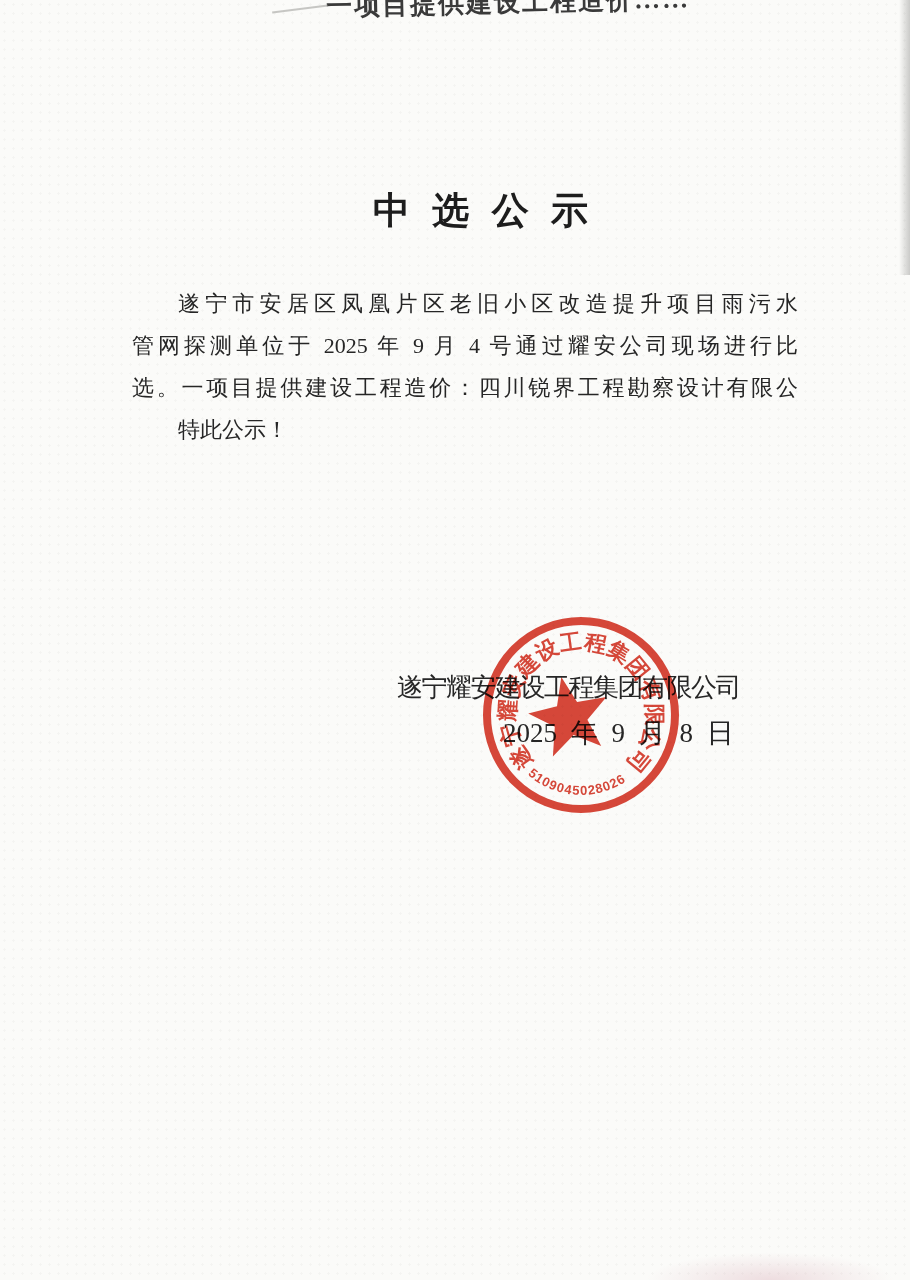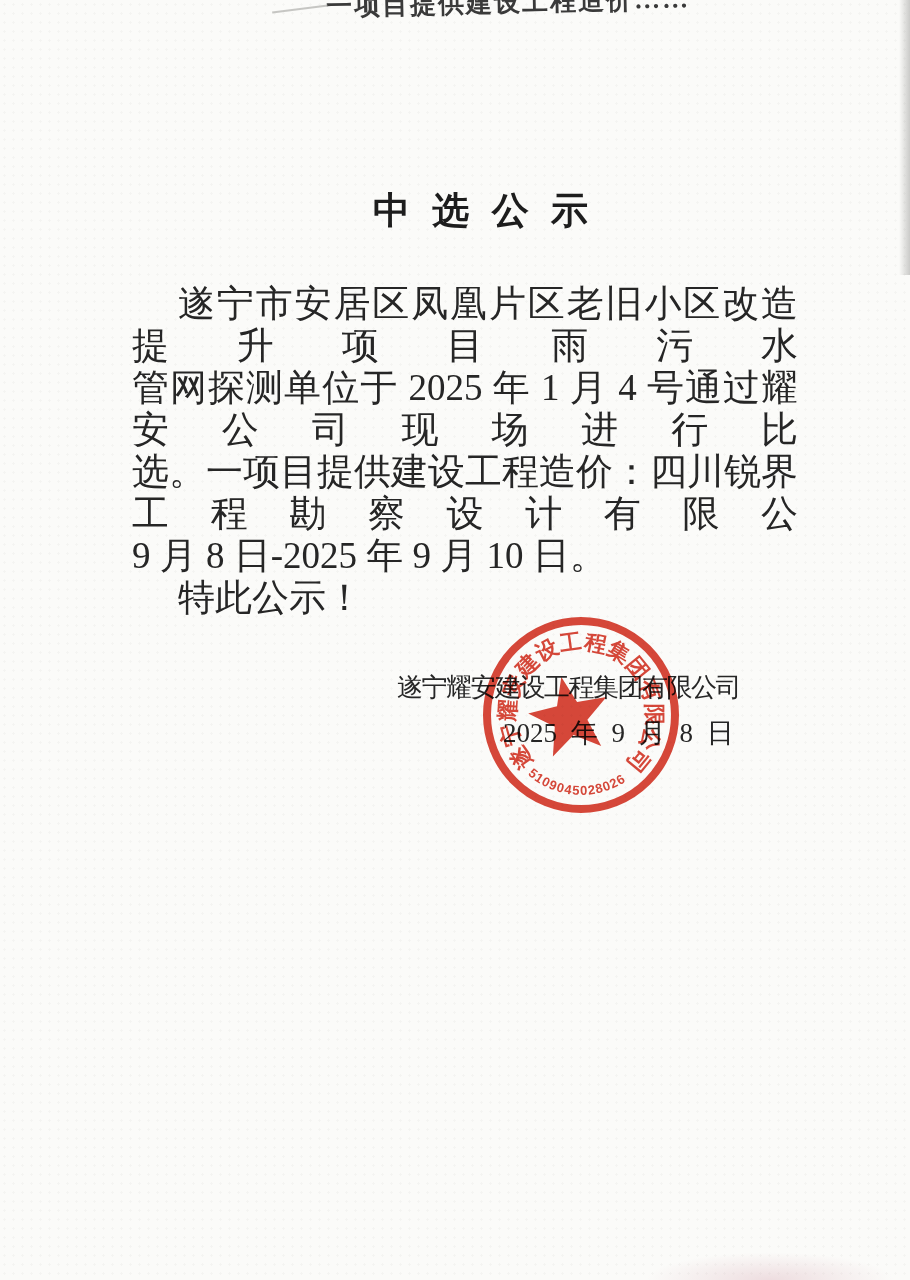--- a/index.html
+++ b/index.html
@@ -58,21 +58,21 @@
     font-size: 37px;
     font-weight: 700;
     word-spacing: 10px;
     letter-spacing: 1px;
     color: #1d1d1d;
   }
   .body-text {
     position: absolute;
     top: 283px; left: 132px;
     width: 666px;
-    font-size: 37px;
+    font-size: 22px;
     line-height: 42px;
     color: #262626;
   }
   .body-text .line { width: 100%; white-space: nowrap; }
   .body-text .line.justify { white-space: normal; text-align: justify; text-align-last: justify; }
   .body-text .line.indent { text-indent: 46px; }
   .sig-company {
     position: absolute;
     top: 670px; left: 397px;
     font-size: 26px;
@@ -116,23 +116,22 @@
 
   <div class="top-fragment">一项目提供建设工程造价……</div>
 
   <div class="top-edge-line"></div>
   <div class="right-edge-shadow"></div>
 
   <h1 class="title">中 选 公 示</h1>
 
   <div class="body-text">
     <div class="line justify indent">遂宁市安居区凤凰片区老旧小区改造提升项目雨污水</div>
-    <div class="line justify">管网探测单位于 2025 年 1 月 4 号通过耀安公司现场进行比</div>
+    <div class="line justify">管网探测单位于 2025 年 9 月 4 号通过耀安公司现场进行比</div>
     <div class="line justify">选。一项目提供建设工程造价：四川锐界工程勘察设计有限公</div>
-    <div class="line">9 月 8 日-2025 年 9 月 10 日。</div>
     <div class="line indent">特此公示！</div>
   </div>
 
   <div class="sig-company">遂宁耀安建设工程集团有限公司</div>
 
   <div class="sig-date">2025 年 9 月 8 日</div>
 
   <svg class="stamp" viewBox="0 0 220 220" width="220" height="220" aria-hidden="true">
     <defs>
       <path id="arcTop" d="M 63.3 156.7 A 66 66 0 1 1 156.7 156.7" fill="none"></path>

